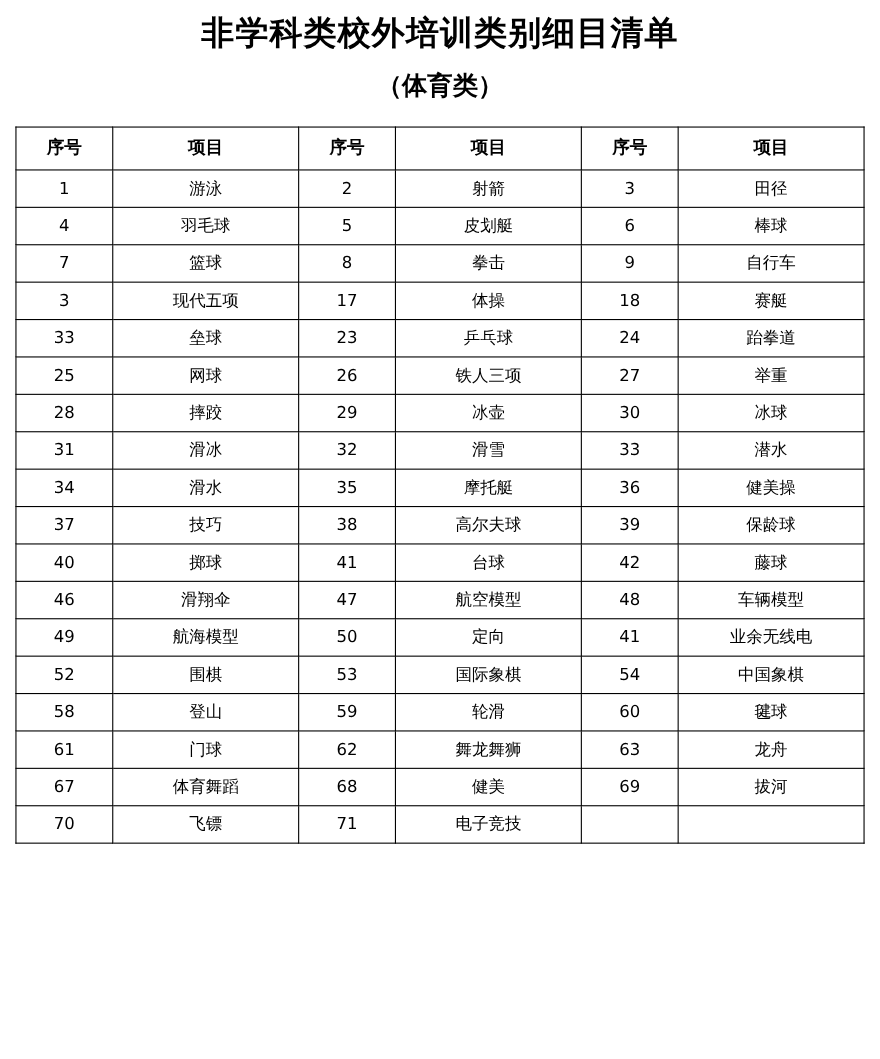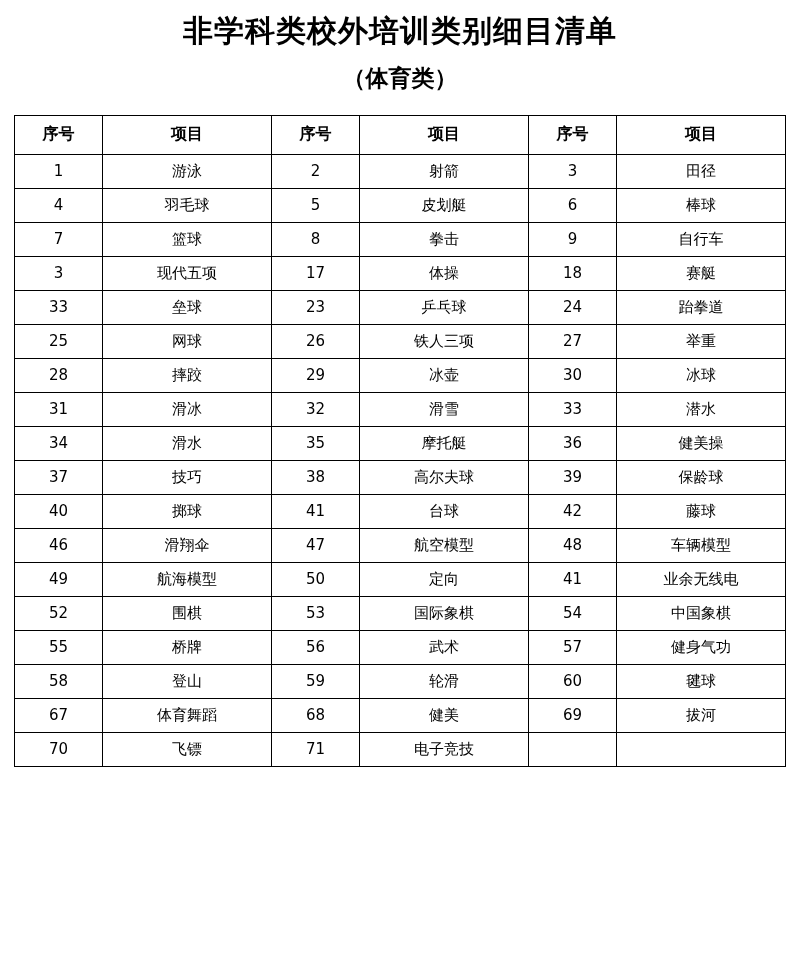--- a/index.html
+++ b/index.html
@@ -209,36 +209,36 @@
           </tr>
           <tr>
             <td class="num">52</td>
             <td class="item">围棋</td>
             <td class="num">53</td>
             <td class="item">国际象棋</td>
             <td class="num">54</td>
             <td class="item">中国象棋</td>
           </tr>
           <tr>
-            <td class="num">55</td>
-            <td class="item">桥牌</td>
-            <td class="num">56</td>
-            <td class="item">武术</td>
-            <td class="num">57</td>
-            <td class="item">健身气功</td>
-          </tr>
-          <tr>
             <td class="num">58</td>
             <td class="item">登山</td>
             <td class="num">59</td>
             <td class="item">轮滑</td>
             <td class="num">60</td>
             <td class="item">毽球</td>
           </tr>
           <tr>
+            <td class="num">61</td>
+            <td class="item">门球</td>
+            <td class="num">62</td>
+            <td class="item">舞龙舞狮</td>
+            <td class="num">63</td>
+            <td class="item">龙舟</td>
+          </tr>
+          <tr>
             <td class="num">67</td>
             <td class="item">体育舞蹈</td>
             <td class="num">68</td>
             <td class="item">健美</td>
             <td class="num">69</td>
             <td class="item">拔河</td>
           </tr>
           <tr>
             <td class="num">70</td>
             <td class="item">飞镖</td>

